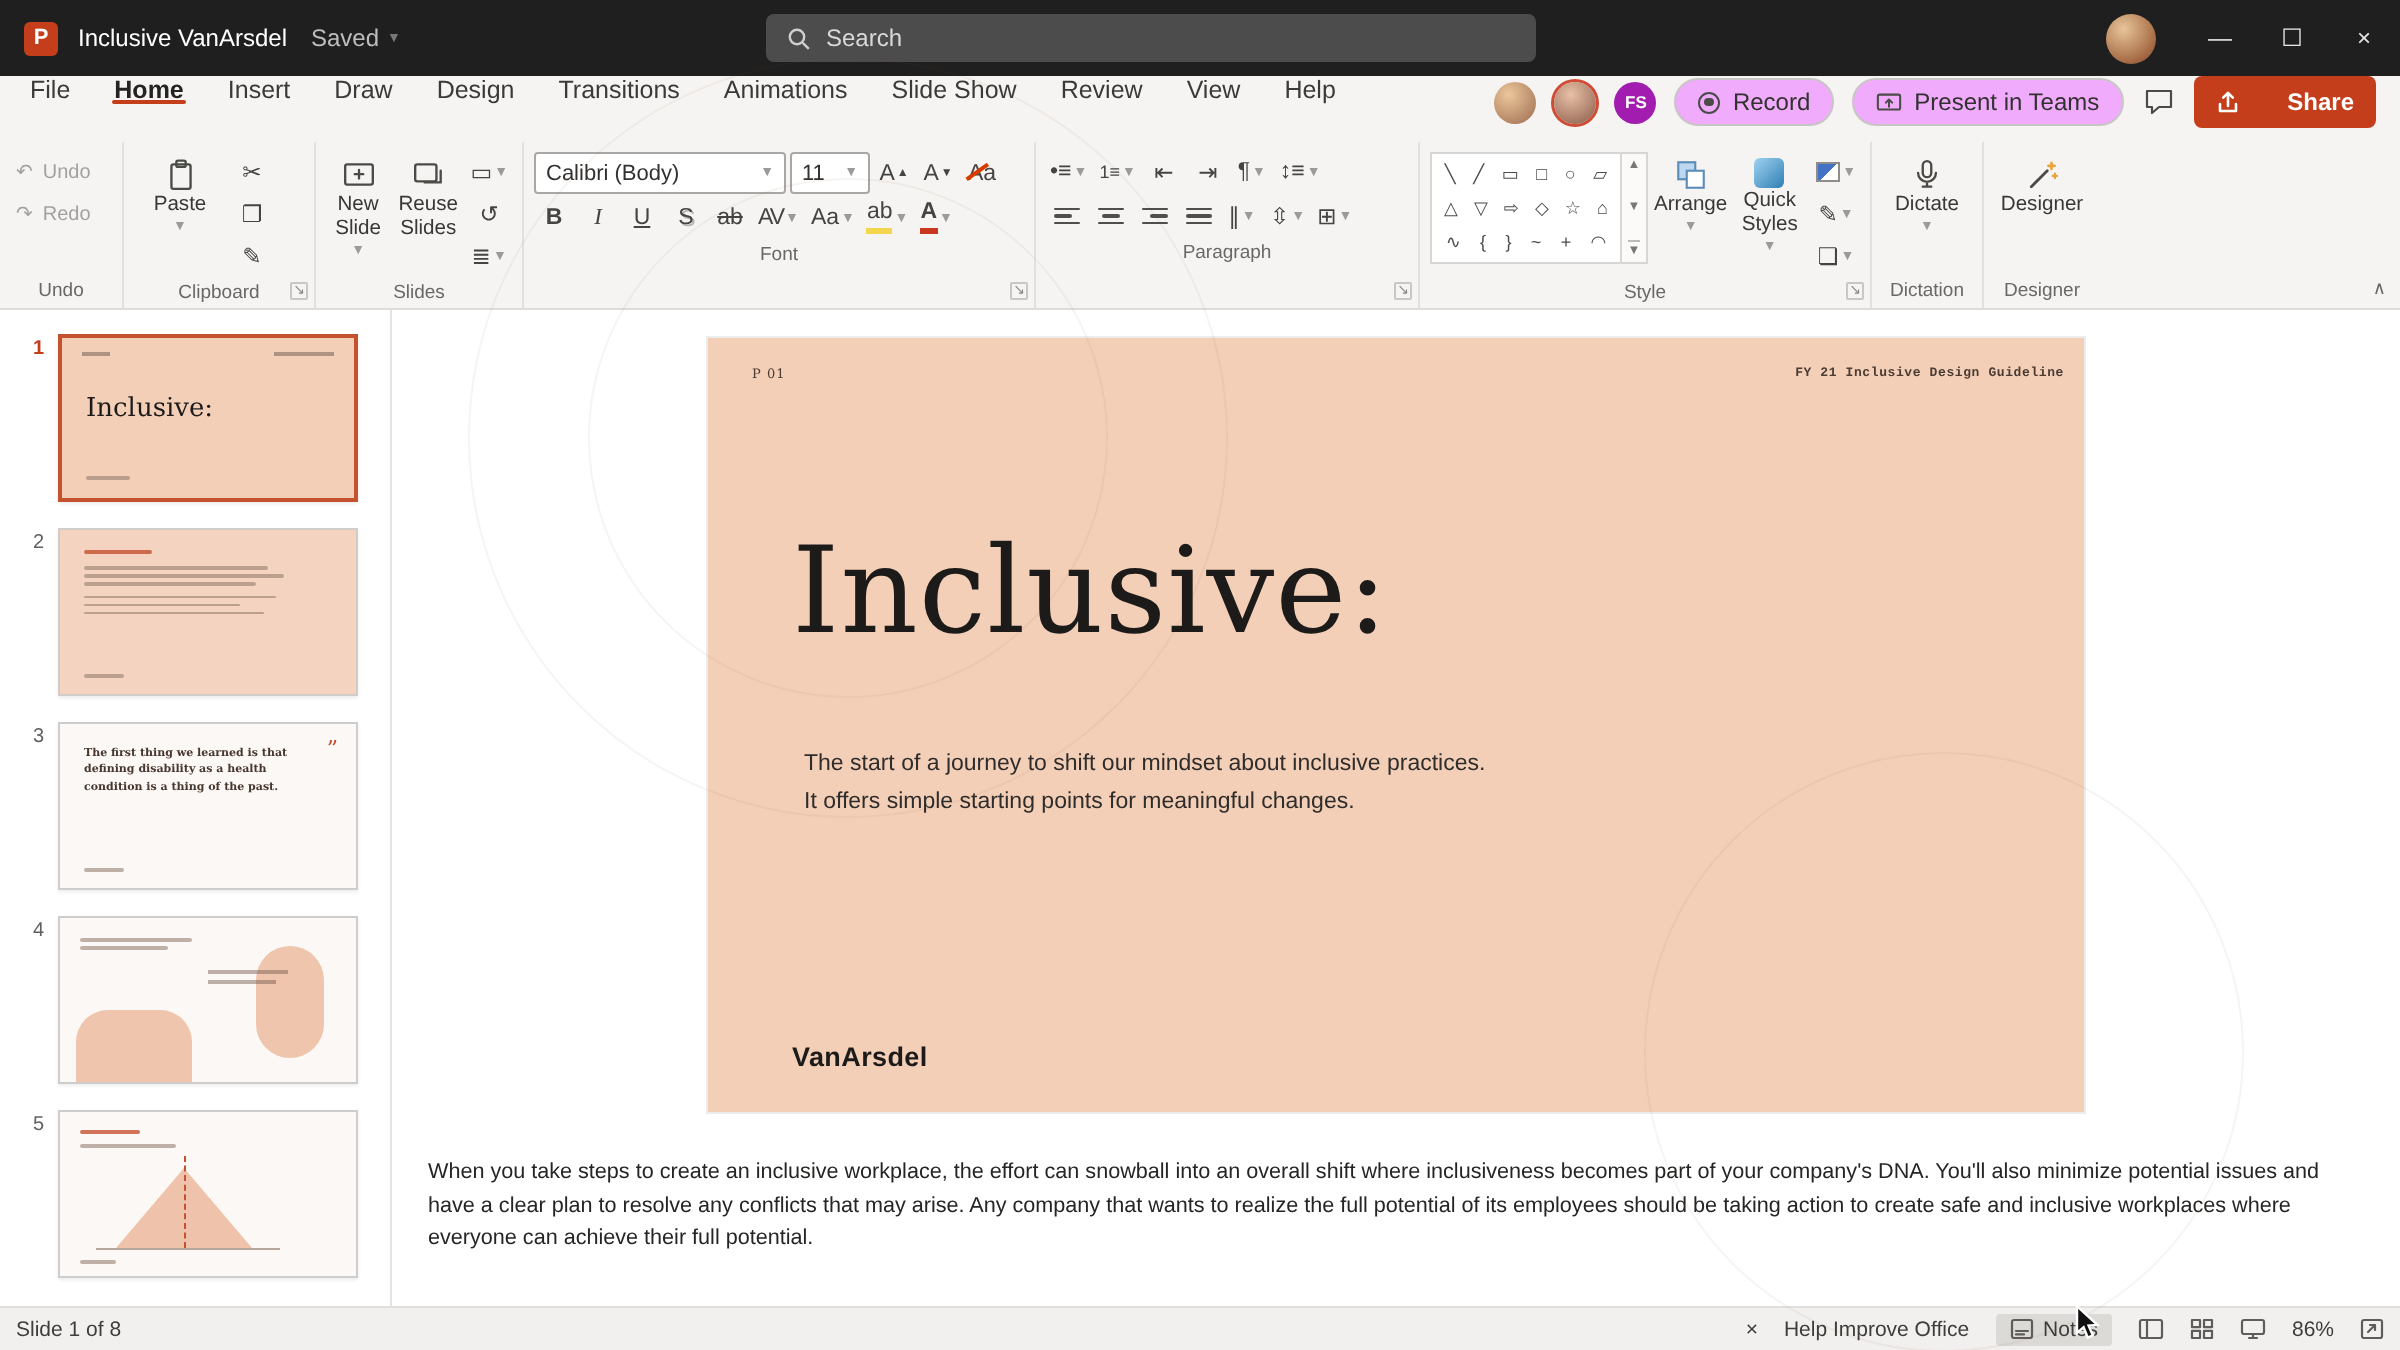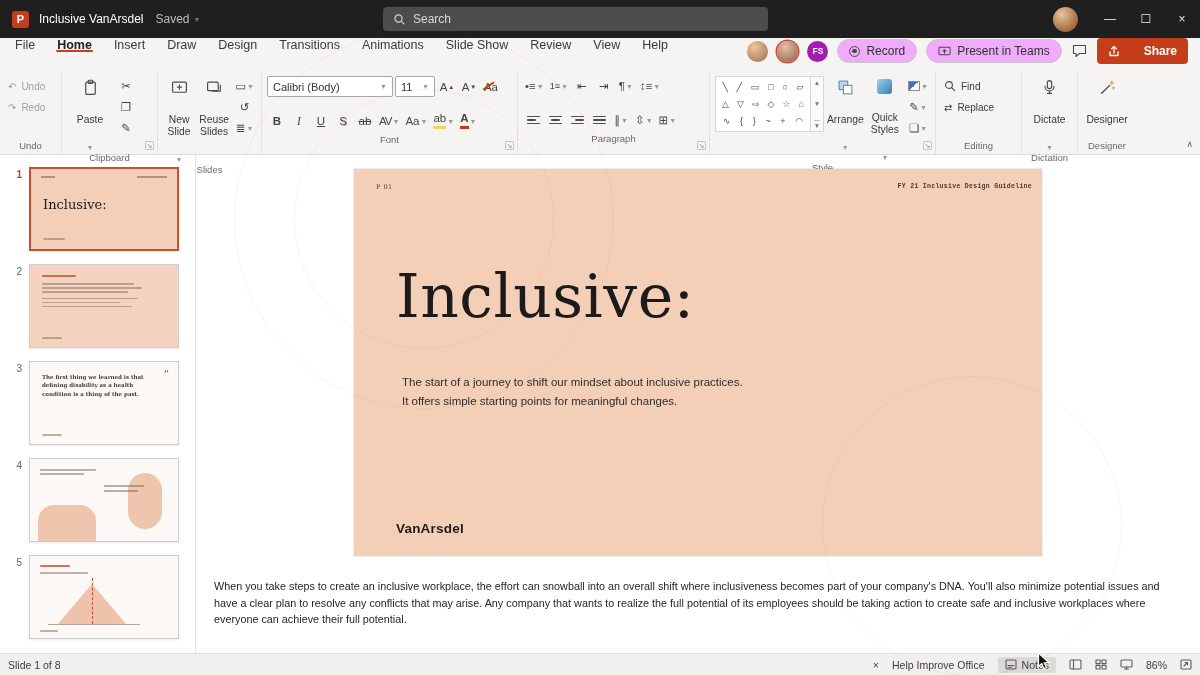--- a/index.html
+++ b/index.html
@@ -33,28 +33,28 @@
   .recdot::after { content:""; position:absolute; left:2px; top:2px; width:4.2px; height:4.2px; border-radius:50%; background:#4a4a4a; }
   .share { display:flex; align-items:center; gap:24px; background:#C43E1C; color:#fff; border-radius:4px; height:26px; padding:0 11px; font-size:12px; font-weight:600; }
   .cmtbtn { display:flex; align-items:center; }
 
   
   .ribbon { height:84px; background:#f6f4f2; display:flex; border-bottom:1px solid #dedcda; position:relative; }
   .grp { display:flex; flex-direction:column; border-right:1px solid #e3e1df; padding:5px 5px 0; position:relative; flex:0 0 auto; }
   .grp-body { display:flex; flex:1; gap:3px; align-items:flex-start; }
   .grp-label { height:17px; display:flex; align-items:center; justify-content:center; gap:4px; font-size:9.5px; color:#6a6866; }
   .launcher { position:absolute; right:3px; bottom:4px; font-size:7px; color:#8a8886; border:1px solid #c9c7c5; width:9px; height:9px; line-height:7px; text-align:center; border-radius:1px; }
-  .bigbtn { display:flex; flex-direction:column; align-items:center; width:46px; font-size:10.3px; color:#393836; line-height:1.15; padding-top:3px; gap:18px; text-align:center; }
+  .bigbtn { display:flex; flex-direction:column; align-items:center; width:46px; font-size:10.3px; color:#393836; line-height:1.15; padding-top:3px; gap:1px; text-align:center; }
   .sbtn { display:flex; align-items:center; gap:5px; font-size:10px; color:#3b3a39; height:20px; padding:0 3px; }
   .sbtn.dis { color:#a3a19f; }
   .iconbtn { min-width:20px; height:20px; display:flex; align-items:center; justify-content:center; font-size:11.5px; color:#454442; gap:1px; padding:0 2px; position:relative; }
   .vcol { display:flex; flex-direction:column; gap:1px; }
   .combo { height:21px; background:#fff; border:1px solid #a9a7a5; border-radius:2px; display:flex; align-items:center; font-size:11px; color:#323130; padding:0 5px; gap:5px; }
   .row { display:flex; align-items:center; gap:2px; }
-  .frows { display:flex; flex-direction:column; gap:14px; width:100%; }
+  .frows { display:flex; flex-direction:column; gap:2px; width:100%; }
   .rsvg { fill:none; stroke:#4a4a46; stroke-width:1.1; stroke-linecap:round; stroke-linejoin:round; }
   .ic16 { width:17px; height:17px; }
   .ic12 { width:13px; height:13px; }
   .al { display:inline-flex; flex-direction:column; gap:2.2px; width:13px; }
   .al i { display:block; height:1.4px; background:#4f4e4c; border-radius:1px; }
   .hl-ab { border-bottom:3px solid #f3d54e; line-height:1; padding-bottom:1px; }
   .fc-a { border-bottom:3px solid #c8381f; line-height:1; padding-bottom:1px; font-weight:600; }
   .shapes { border:1px solid #d8d6d4; background:#fff; width:96px; height:56px; display:flex; flex-direction:column; justify-content:space-around; padding:1px 2px; font-size:9px; color:#4c4b49; }
   .shapes .srow { display:flex; justify-content:space-around; }
   .scrollcol { width:13px; height:56px; border:1px solid #d8d6d4; border-left:none; background:#fbfaf9; display:flex; flex-direction:column; align-items:center; justify-content:space-between; font-size:6.5px; color:#777; padding:2px 0; }
@@ -442,38 +442,20 @@
             <span class="caret">▼</span>
           </button>
       </div>
     </div>
     <div class="grp-label">
         <span>Style</span>
       </div>
     <span class="launcher">↘</span>
   </div>
 
-  <div class="grp" style="width:86px">
-    <div class="vcol">
-      <button class="sbtn">
-        <svg width="12" height="12" viewBox="0 0 12 12">
-            <circle class="rsvg" cx="5" cy="5" r="3.4"></circle>
-            <line class="rsvg" x1="7.6" y1="7.6" x2="10.6" y2="10.6"></line>
-          </svg>
-        <span>Find</span>
-      </button>
-      <button class="sbtn">
-        <span>⇄</span>
-        <span>Replace</span>
-      </button>
-    </div>
-    <div class="grp-label" style="margin-top:auto">
-        <span>Editing</span>
-      </div>
-  </div>
 
   <div class="grp" style="width:56px">
     <div class="grp-body" style="justify-content:center">
       <button class="bigbtn">
         <svg class="ic16" viewBox="0 0 16 16">
             <rect class="rsvg" x="6" y="1.5" width="4" height="7.5" rx="2"></rect>
             <path class="rsvg" d="M3.8 7a4.2 4.2 0 0 0 8.4 0M8 11.3v2.2M6 13.5h4"></path>
           </svg>
         <span>Dictate</span>
         <span class="caret">▼</span>

